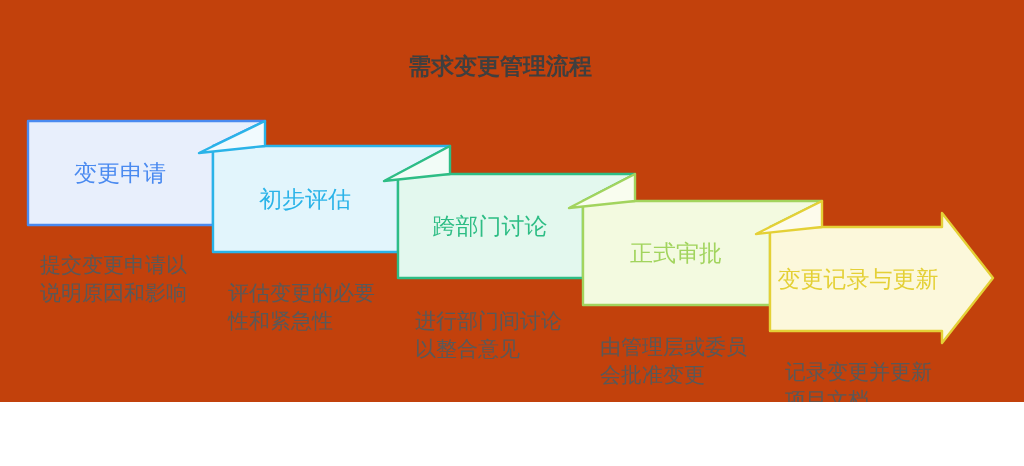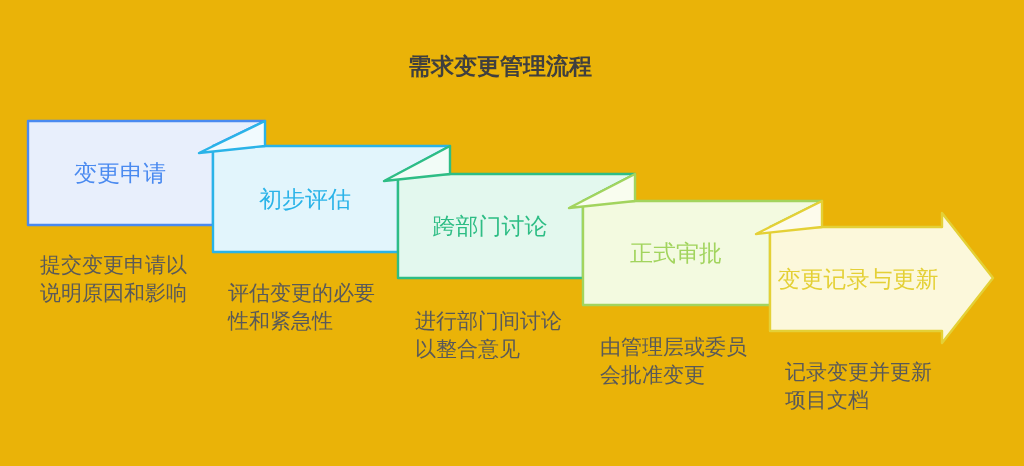--- a/index.html
+++ b/index.html
@@ -4,22 +4,22 @@
 <style>
   html, body {
     margin: 0;
     padding: 0;
     background: #ffffff;
     font-family: "Liberation Sans", sans-serif;
   }
   .stage {
     position: relative;
     width: 1024px;
-    height: 466px;
-    background: #eab308;
+    height: 402px;
+    background: #c2410c;
     overflow: hidden;
   }
   svg { display: block; }
   .diagram-title-text {
     font-size: 23px;
     font-weight: 700;
     font-family: "Liberation Sans", sans-serif;
   }
   .box-label-text {
     font-size: 23px;

